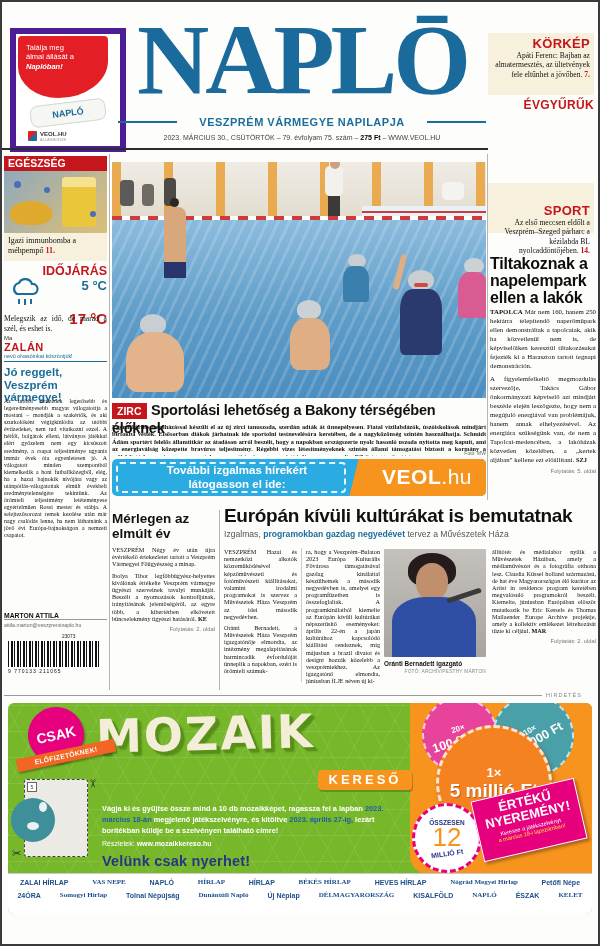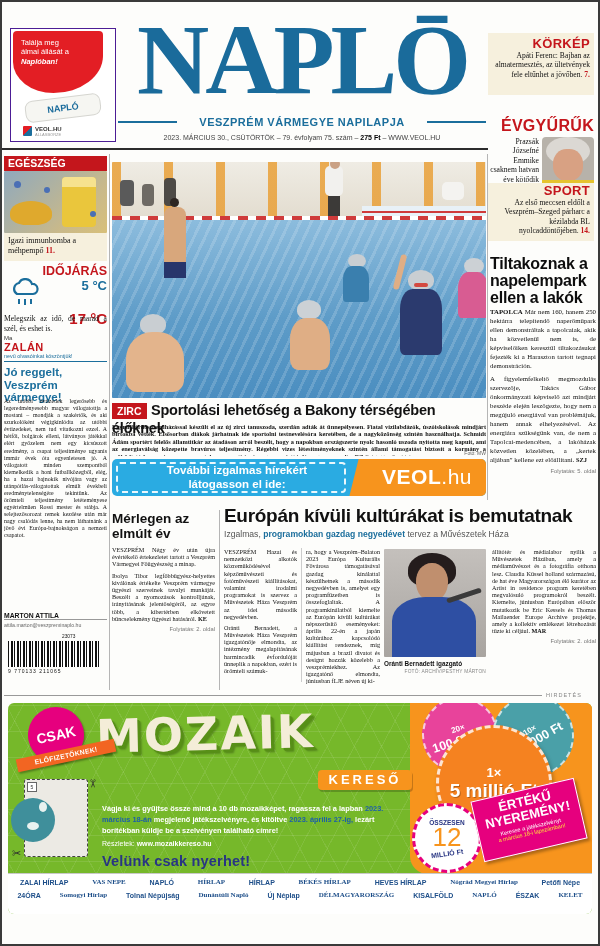--- a/index.html
+++ b/index.html
@@ -15,21 +15,21 @@
 
   
   .mast-title{font-family:"Liberation Serif",serif;font-weight:bold;color:#1a6b9b;
               font-size:100px;line-height:.92;letter-spacing:-4px;text-align:center;}
   .sub-row{display:flex;align-items:center;gap:22px;color:#1b6e9c;}
   .sub-row .rule{flex:1;border-top:2px solid #1b6e9c;}
   .sub-row .t{font-size:11px;font-weight:bold;letter-spacing:.5px;}
   .dateline{font-size:7px;color:#444;text-align:center;}
 
   
-  .topad{border:1px solid #4c1d95;background:#fff;}
+  .topad{border:6px solid #4c1d95;background:#fff;}
   .blob{position:absolute;left:2px;top:2px;width:90px;height:62px;background:#e31e24;
         border-radius:4px 4px 55% 45%/4px 4px 60% 50%;color:#fff;font-size:7.5px;
         line-height:1.25;padding:7px 0 0 8px;box-sizing:border-box;}
   .roll{position:absolute;left:14px;top:68px;width:74px;height:20px;background:#f6f6f2;
         border:1px solid #d5d5d0;border-radius:8px;transform:rotate(-7deg);
         font-size:9px;font-weight:bold;color:#1a6b9b;text-align:center;line-height:20px;}
   .veollogo{position:absolute;left:24px;bottom:4px;font-size:6px;font-weight:bold;color:#333;}
   .veollogo small{display:block;font-size:4px;color:#999;font-weight:normal;}
   .flagicon{position:absolute;left:12px;bottom:5px;width:9px;height:10px;
         background:linear-gradient(135deg,#e31e24 50%,#1b6e9c 50%);border-radius:1px;}
@@ -144,32 +144,24 @@
     <span>2023. MÁRCIUS 30., CSÜTÖRTÖK – 79. évfolyam 75. szám – </span><span class="b" style="color:#000;">275 Ft</span><span> – WWW.VEOL.HU</span>
   </div>
   <div class="abs hrule" style="left:0;top:146px;width:486px;"></div>
 
   <div class="abs cream" style="left:486px;top:31px;width:106px;height:62px;padding:3px 4px;box-sizing:border-box;">
     <div class="promo-title">KÖRKÉP</div>
     <div class="promo-text"><span>Apáti Ferenc: Bajban az almatermesztés, az ültetvények fele eltűnhet a jövőben. </span><span class="pagenum">7.</span></div>
   </div>
 
   <div class="abs" style="left:486px;top:96px;width:106px;height:84px;">
-    <div class="promo-title" style="font-size:16px;margin-top:19px;">ÉVGYŰRŰK</div>
-    <div style="overflow:hidden;margin-top:2px;">
-      <div class="ph" style="float:right;width:52px;height:58px;margin-left:3px;position:relative;background:#b7b2aa;border-radius:4px;">
-        <div class="shape" style="left:4px;top:0px;width:44px;height:28px;background:#dbd8d3;border-radius:50%;"></div>
-        <div class="shape" style="left:11px;top:12px;width:30px;height:32px;background:#d8a183;border-radius:45%;"></div>
-        <div class="shape" style="left:0;bottom:0;width:100%;height:15px;background:#e5c32e;"></div>
-      </div>
-      <div class="promo-text"><span>Prazsák Józsefné Emmike csaknem hatvan éve kötődik Paloznakhoz. </span><span class="pagenum">13.</span></div>
-    </div>
-  </div>
-
-  <div class="abs cream" style="left:486px;top:181px;width:106px;height:58px;padding:0 4px;box-sizing:border-box;">
+    <div class="promo-title" style="font-size:12px;">ÉVGYŰRŰK</div>
+  </div>
+
+  <div class="abs cream" style="left:486px;top:181px;width:106px;height:50px;padding:20px 4px;box-sizing:border-box;">
     <div class="promo-title">SPORT</div>
     <div class="promo-text"><span>Az első meccsen eldőlt a Veszprém–Szeged párharc a kézilabda BL nyolcaddöntőjében. </span><span class="pagenum">14.</span></div>
   </div>
 
   <div class="abs h-big" style="left:488px;top:254px;width:106px;">Tiltakoznak a napelempark ellen a lakók</div>
   <div class="abs" style="left:488px;top:306px;width:106px;height:192px;overflow:hidden;">
     <p class="body-txt"><span class="b">TAPOLCA</span><span> Már nem 160, hanem 250 hektárra telepítendő naperőműpark ellen demonstráltak a tapolcaiak, akik ha közvetlenül nem is, de képviselőiken keresztül tiltakozásukat fejezték ki a Haraszton tartott tegnapi demonstráción.</span></p>
     <p class="body-txt"><span>A figyelemfelkeltő megmozdulás szervezője, Takács Gábor önkormányzati képviselő azt mindjárt beszéde elején leszögezte, hogy nem a megújuló energiával van problémájuk, hanem annak elhelyezésével. Az energiára szükségünk van, de nem a Tapolcai-medencében, a lakóházak közvetlen közelében, a „kertek aljában” kellene ezt előállítani. </span><span class="b" style="font-size:6.4px;">SZJ</span></p>
     <div class="sig-line cont">Folytatás: 5. oldal</div>
   </div>

